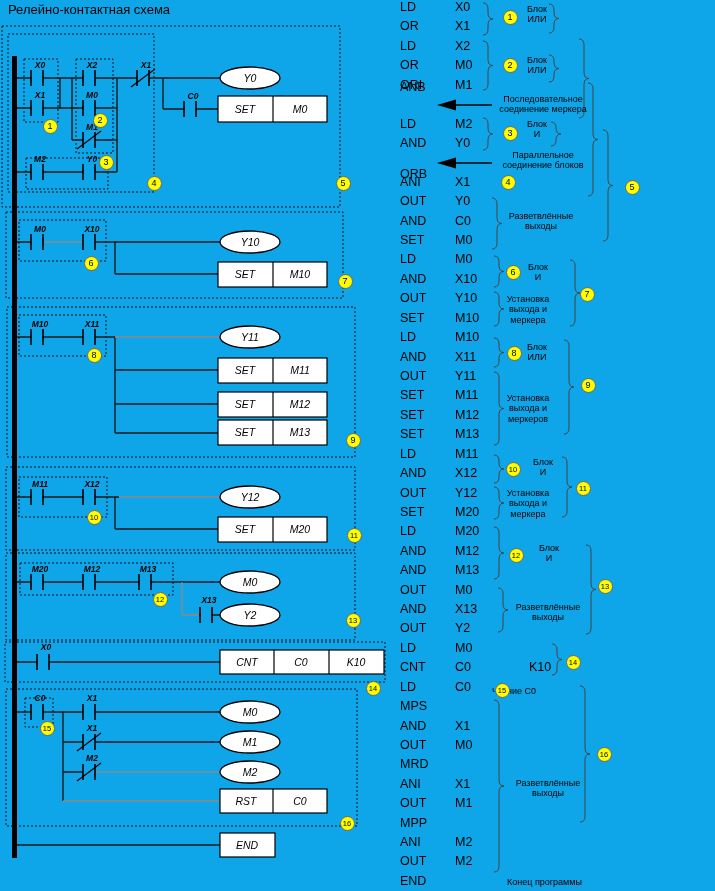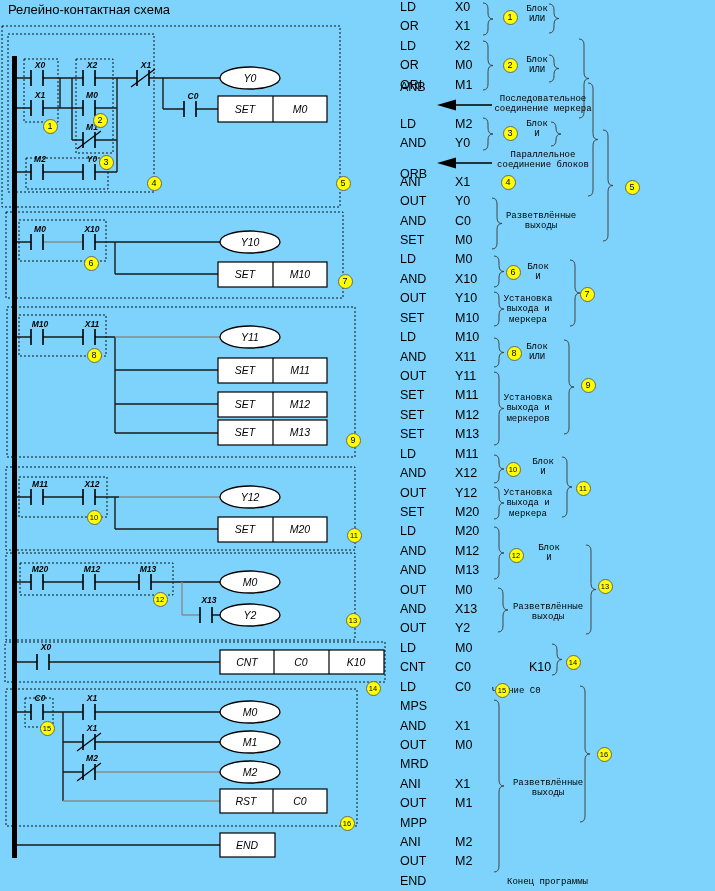--- a/index.html
+++ b/index.html
@@ -1,29 +1,29 @@
 <!DOCTYPE html>
 <html><head>
 <meta charset="utf-8">
 <style>
   html,body{margin:0;padding:0;background:#fff;}
-  .stage{position:relative;width:715px;height:891px;background:#7dd3fc;overflow:hidden;
+  .stage{position:relative;width:715px;height:891px;background:#0ea5e9;overflow:hidden;
          font-family:"Liberation Sans",sans-serif;}
   .stage svg{position:absolute;left:0;top:0;z-index:1;}
   .page-title{position:absolute;left:8px;top:2px;font-size:13px;color:#000;z-index:2;}
   
   #il-rows{position:absolute;left:400px;top:-2px;width:200px;z-index:2;}
   .il-row{position:absolute;left:0;width:200px;height:19.42px;line-height:19.42px;
           font-size:12.5px;color:#000;}
   .il-op{position:absolute;left:0;width:52px;}
   .il-arg{position:absolute;left:55px;width:45px;}
   .il-arg2{position:absolute;left:129px;width:40px;}
   
   .ann{position:absolute;z-index:2;font-size:9px;line-height:10.4px;color:#000;
-       white-space:pre-line;text-align:center;font-family:Liberation Mono, monospace;}
+       white-space:pre-line;text-align:center;}
   .ann.left{text-align:left;}
   .ann.sost{line-height:12.4px;}
   
   .mk{position:absolute;z-index:3;width:15px;height:15px;border-radius:50%;
       background:#ffff00;border:1px solid #666;box-sizing:border-box;
       text-align:center;color:#000;font-family:"Liberation Sans",sans-serif;}
   
   .cl{font:italic 700 8.5px "Liberation Sans",sans-serif;fill:#000;}
   .bl{font:italic 400 10.5px "Liberation Sans",sans-serif;fill:#000;}
 </style>

